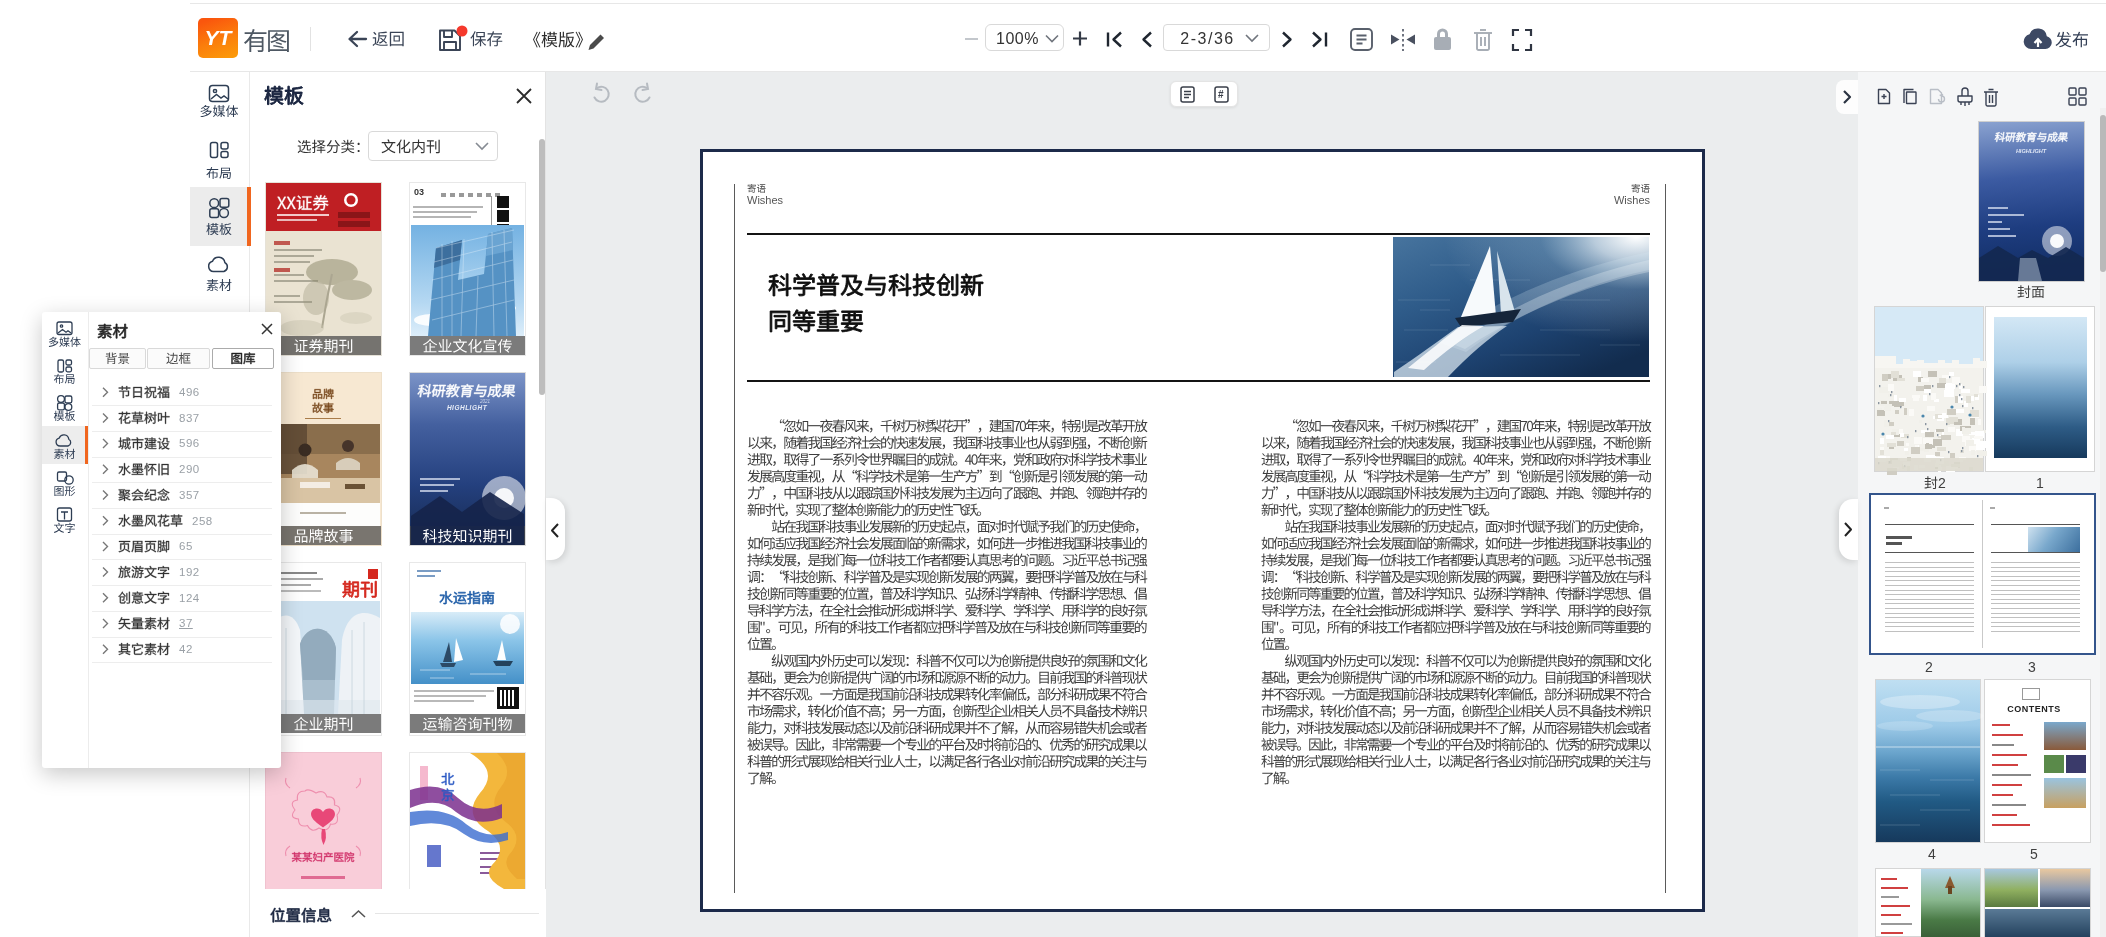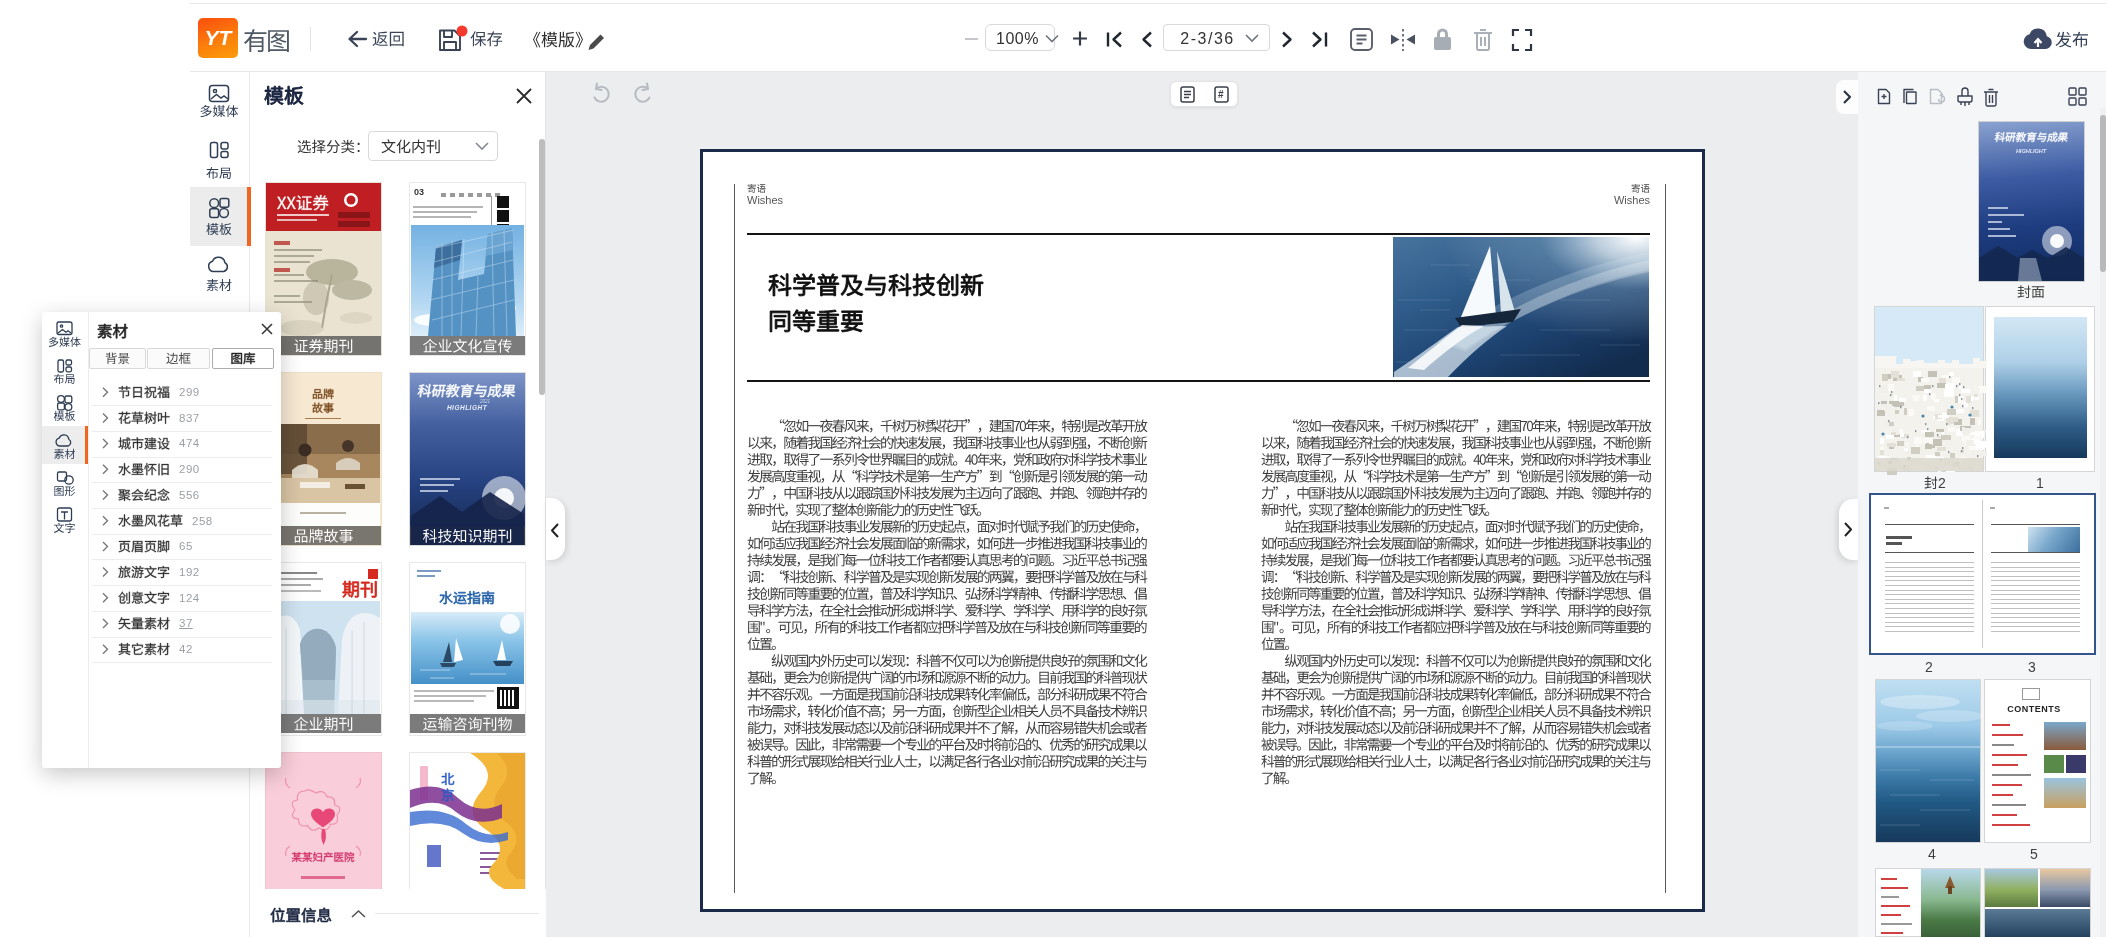--- a/index.html
+++ b/index.html
@@ -7,21 +7,21 @@
     <div style="position:absolute;left:1665px;top:184px;width:1px;height:709px;background:#5a5a5a;"></div>
     <div style="position:absolute;left:747px;top:194px;width:60px;font:11px 'Liberation Sans';color:#555;">Wishes</div>
     <div style="position:absolute;left:1590px;top:194px;width:60px;text-align:right;font:11px 'Liberation Sans';color:#555;">Wishes</div>
     <div style="position:absolute;left:747px;top:233px;width:903px;height:2px;background:#141414;"></div>
     <div style="position:absolute;left:747px;top:380px;width:903px;height:2px;background:#141414;"></div>
     <div style="position:absolute;left:190px;top:3px;width:1916px;height:1px;background:#e7e7e7;"></div>
     <div style="position:absolute;left:190px;top:71px;width:1916px;height:1px;background:#e7e7e7;"></div>
     <div style="position:absolute;left:198px;top:18px;width:40px;height:40px;border-radius:5px;background:linear-gradient(160deg,#fa560d 10%,#fb7e0c 55%,#fc9d09 100%);color:#fff;font:italic 700 21px 'Liberation Sans';text-align:center;line-height:40px;">YT</div>
     <div style="position:absolute;left:310px;top:27px;width:1px;height:24px;background:#e2e2e2;"></div>
     <div style="position:absolute;left:965px;top:38px;width:13px;height:2px;background:#c3c7cc;"></div>
-    <div style="position:absolute;left:985px;top:24px;width:70px;height:27px;border:1px solid #d9d9d9;border-radius:6px;font:16px 'Liberation Sans';color:#333;line-height:27px;text-indent:10px;letter-spacing:0.5px;">100%</div>
+    <div style="position:absolute;left:985px;top:24px;width:79px;height:27px;border:1px solid #d9d9d9;border-radius:6px;font:16px 'Liberation Sans';color:#333;line-height:27px;text-indent:10px;letter-spacing:0.5px;">100%</div>
     <div style="position:absolute;left:1163px;top:24px;width:107px;height:27px;border:1px solid #d9d9d9;border-radius:4px;font:16px 'Liberation Sans';color:#333;line-height:27px;text-align:center;text-indent:-18px;letter-spacing:1.5px;">2-3/36</div>
     <div style="position:absolute;left:190px;top:72px;width:60px;height:865px;background:#fff;border-right:1px solid #e9e9e9;"></div>
     <div style="position:absolute;left:190px;top:187px;width:60px;height:59px;background:#ececec;"></div>
     <div style="position:absolute;left:247px;top:187px;width:4px;height:59px;background:#f0661f;"></div>
     <div style="position:absolute;left:251px;top:72px;width:295px;height:865px;background:#fff;border-right:1px solid #e3e3e3;"></div>
     <div style="position:absolute;left:368px;top:131px;width:130px;height:30px;border:1px solid #d9d9d9;border-radius:4px;"></div>
     <div style="position:absolute;left:539px;top:139px;width:6px;height:256px;background:#bdbdbd;border-radius:3px;"></div>
     <div style="position:absolute;left:266px;top:183px;width:115px;height:172px;background:#eae3d2;outline:1px solid #e6e2d8;"></div>
     <div style="position:absolute;left:266px;top:183px;width:115px;height:48px;background:#bf1f23;"></div>
     <div style="position:absolute;left:277px;top:214px;width:52px;height:1.5px;background:#f2c9c9;"></div>
@@ -166,29 +166,29 @@
     <div style="position:absolute;left:2100px;top:115px;width:6px;height:157px;background:#b9b9b9;border-radius:3px;"></div>
     <div style="position:absolute;left:0;top:0;z-index:10;">
       <div style="position:absolute;left:42px;top:312px;width:239px;height:456px;background:#fff;border-radius:3px;box-shadow:0 6px 22px rgba(0,0,0,0.22);"></div>
       <div style="position:absolute;left:88px;top:312px;width:1px;height:456px;background:#ececec;"></div>
       <div style="position:absolute;left:42px;top:426px;width:46px;height:38px;background:#ededed;"></div>
       <div style="position:absolute;left:85px;top:426px;width:3px;height:38px;background:#f0661f;"></div>
     </div>
     <div style="position:absolute;z-index:11;left:89px;top:348px;width:57px;height:21px;background:#fbfbfb;border:1px solid #d9d9d9;border-radius:2px;"></div>
     <div style="position:absolute;z-index:11;left:147px;top:348px;width:63px;height:21px;background:#fbfbfb;border:1px solid #d9d9d9;border-radius:2px;"></div>
     <div style="position:absolute;z-index:11;left:212px;top:348px;width:62px;height:21px;background:#fff;border:1px solid #ababab;border-radius:2px;"></div>
-    <div style="position:absolute;z-index:11;left:179px;top:386.0px;font:11.5px 'Liberation Sans';color:#9aa0a6;letter-spacing:0.5px;">299</div>
+    <div style="position:absolute;z-index:11;left:179px;top:386.0px;font:11.5px 'Liberation Sans';color:#9aa0a6;letter-spacing:0.5px;">496</div>
     <div style="position:absolute;z-index:11;left:92px;top:405.2px;width:180px;height:1px;background:#ededed;"></div>
     <div style="position:absolute;z-index:11;left:179px;top:411.7px;font:11.5px 'Liberation Sans';color:#9aa0a6;letter-spacing:0.5px;">837</div>
     <div style="position:absolute;z-index:11;left:92px;top:430.9px;width:180px;height:1px;background:#ededed;"></div>
-    <div style="position:absolute;z-index:11;left:179px;top:437.4px;font:11.5px 'Liberation Sans';color:#9aa0a6;letter-spacing:0.5px;">474</div>
+    <div style="position:absolute;z-index:11;left:179px;top:437.4px;font:11.5px 'Liberation Sans';color:#9aa0a6;letter-spacing:0.5px;">596</div>
     <div style="position:absolute;z-index:11;left:92px;top:456.6px;width:180px;height:1px;background:#ededed;"></div>
     <div style="position:absolute;z-index:11;left:179px;top:463.1px;font:11.5px 'Liberation Sans';color:#9aa0a6;letter-spacing:0.5px;">290</div>
     <div style="position:absolute;z-index:11;left:92px;top:482.3px;width:180px;height:1px;background:#ededed;"></div>
-    <div style="position:absolute;z-index:11;left:179px;top:488.8px;font:11.5px 'Liberation Sans';color:#9aa0a6;letter-spacing:0.5px;">556</div>
+    <div style="position:absolute;z-index:11;left:179px;top:488.8px;font:11.5px 'Liberation Sans';color:#9aa0a6;letter-spacing:0.5px;">357</div>
     <div style="position:absolute;z-index:11;left:92px;top:508.0px;width:180px;height:1px;background:#ededed;"></div>
     <div style="position:absolute;z-index:11;left:192px;top:514.5px;font:11.5px 'Liberation Sans';color:#9aa0a6;letter-spacing:0.5px;">258</div>
     <div style="position:absolute;z-index:11;left:92px;top:533.7px;width:180px;height:1px;background:#ededed;"></div>
     <div style="position:absolute;z-index:11;left:179px;top:540.2px;font:11.5px 'Liberation Sans';color:#9aa0a6;letter-spacing:0.5px;">65</div>
     <div style="position:absolute;z-index:11;left:92px;top:559.4px;width:180px;height:1px;background:#ededed;"></div>
     <div style="position:absolute;z-index:11;left:179px;top:565.9px;font:11.5px 'Liberation Sans';color:#9aa0a6;letter-spacing:0.5px;">192</div>
     <div style="position:absolute;z-index:11;left:92px;top:585.1px;width:180px;height:1px;background:#ededed;"></div>
     <div style="position:absolute;z-index:11;left:179px;top:591.6px;font:11.5px 'Liberation Sans';color:#9aa0a6;letter-spacing:0.5px;">124</div>
     <div style="position:absolute;z-index:11;left:92px;top:610.8px;width:180px;height:1px;background:#ededed;"></div>
     <div style="position:absolute;z-index:11;left:179px;top:617.3px;font:11.5px 'Liberation Sans';color:#9aa0a6;letter-spacing:0.5px;text-decoration:underline;">37</div>

